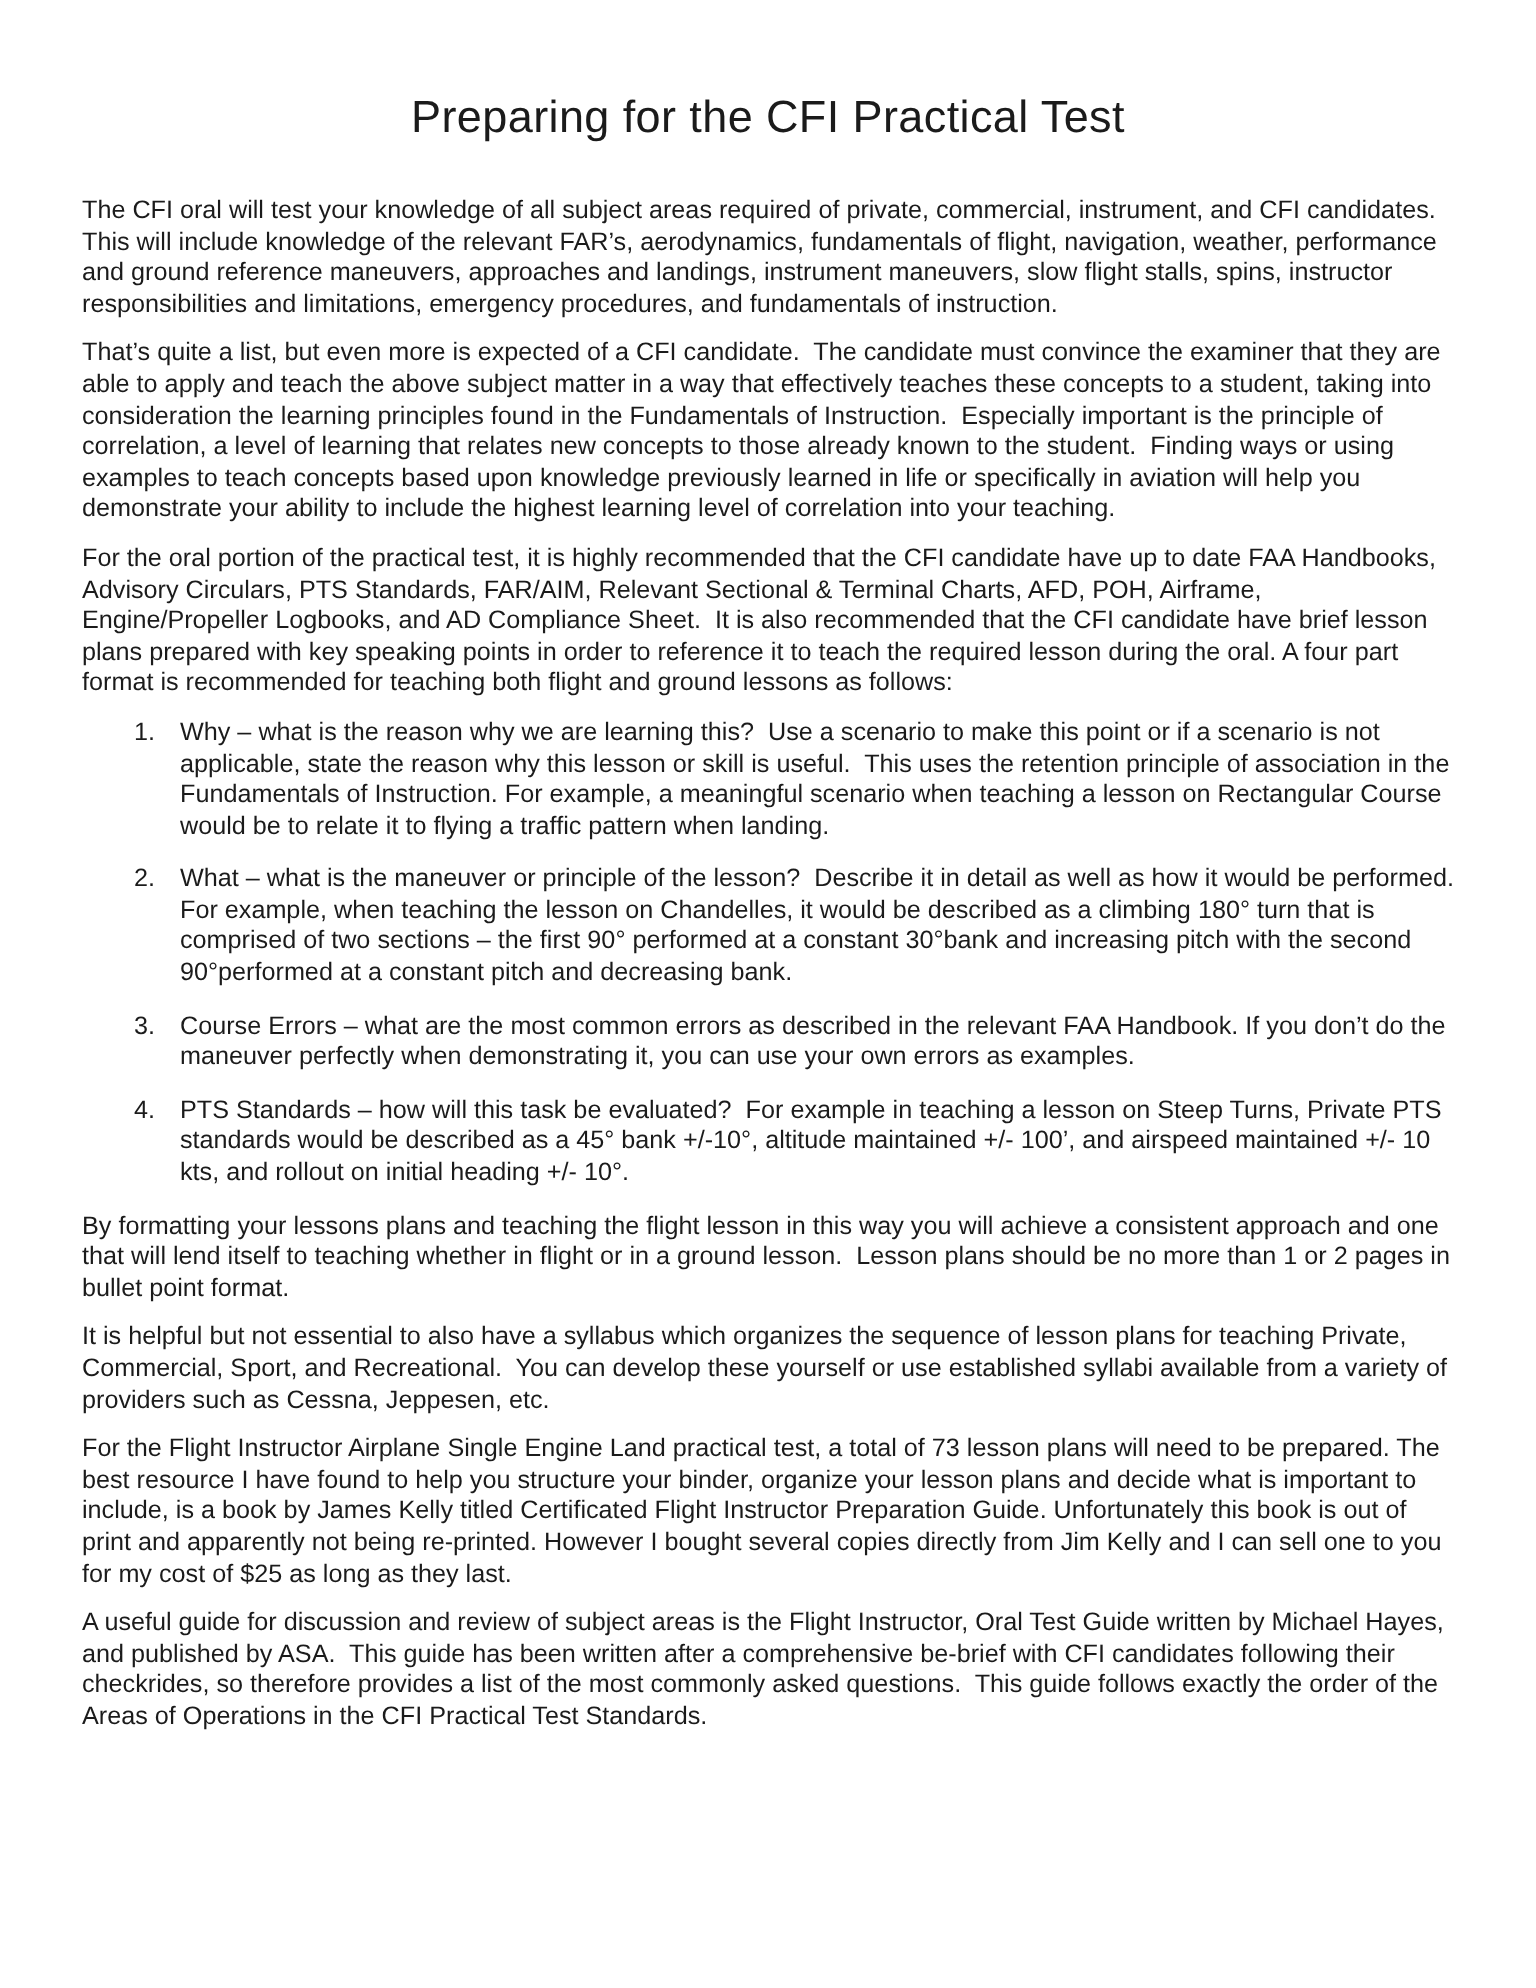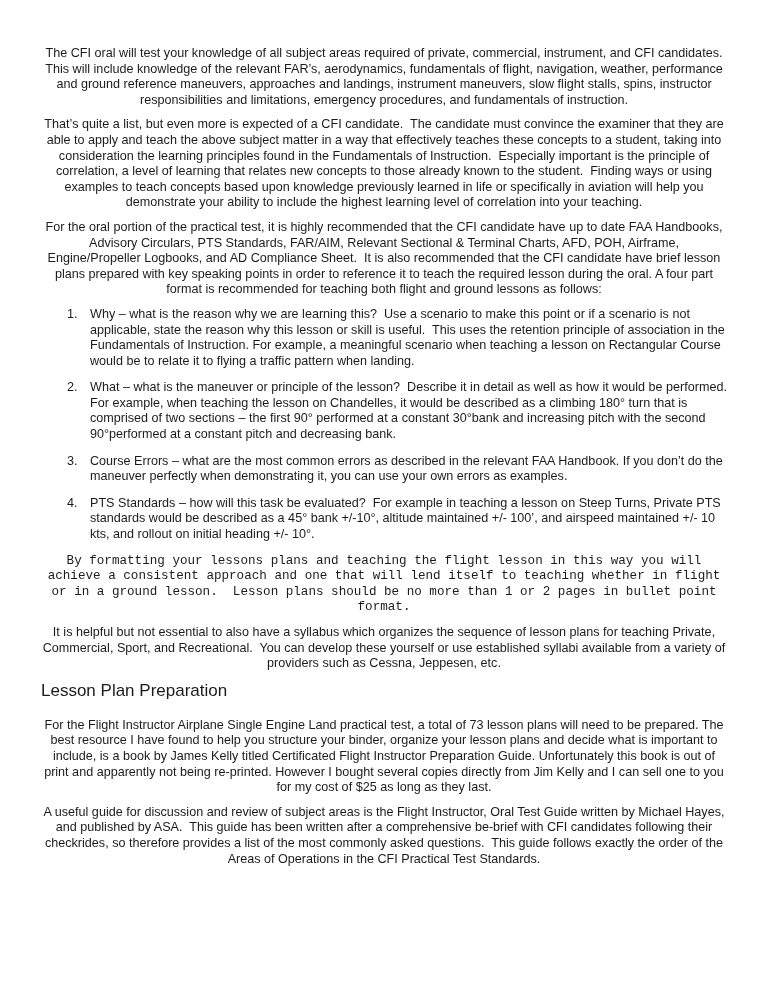--- a/index.html
+++ b/index.html
@@ -30,21 +30,21 @@
     font-weight: 400;
     margin: 0 0 17px 0;
   }
   h2.mt-heading {
     margin-top: 9px;
   }
   p.body-para {
     font-size: 12.6px;
     line-height: 15.6px;
     margin: 0 0 9px 0;
-    text-align: center;
+    text-align: left;
   }
   p.body-para > span {
     white-space: pre-wrap;
   }
   .underline {
   }
   .doc-list {
     margin: 5px 0 0 0;
   }
   .list-item {
@@ -56,28 +56,28 @@
   .list-item .num {
     flex: 0 0 23px;
     white-space: pre-wrap;
   }
   .list-item .txt {
     flex: 1 1 auto;
     white-space: pre-wrap;
   }
   .mt-extra {
     margin-top: 30px;
-    font-family: Liberation Mono, monospace;
   }
 </style>
 </head>
 <body>
 
 <div class="page">
 
+  <h1 class="doc-title">Preparing for the CFI Practical Test</h1>
 
   <section>
 
     <p class="body-para"><span>The CFI oral will test your knowledge of all subject areas required of private, commercial, instrument, and CFI candidates.  This will include knowledge of the relevant FAR’s, aerodynamics, fundamentals of flight, navigation, weather, performance and ground reference maneuvers, approaches and landings, instrument maneuvers, slow flight stalls, spins, instructor responsibilities and limitations, emergency procedures, and fundamentals of instruction.</span></p>
 
     <p class="body-para"><span>That’s quite a list, but even more is expected of a CFI candidate.  The candidate must convince the examiner that they are able to apply and teach the above subject matter in a way that effectively teaches these concepts to a student, taking into consideration the learning principles found in the Fundamentals of Instruction.  Especially important is the principle of correlation, a level of learning that relates new concepts to those already known to the student.  Finding ways or using examples to teach concepts based upon knowledge previously learned in life or specifically in aviation will help you demonstrate your ability to include the highest learning level of correlation into your teaching.</span></p>
 
     <p class="body-para"><span>For the oral portion of the practical test, it is highly recommended that the CFI candidate have up to date FAA Handbooks, Advisory Circulars, PTS Standards, FAR/AIM, Relevant Sectional &amp; Terminal Charts, AFD, POH, Airframe, Engine/Propeller Logbooks, </span><span class="underline">and</span><span> AD Compliance Sheet.  It is also recommended that the CFI candidate have brief lesson plans prepared with key speaking points in order to reference it to teach the required lesson during the oral. A four part format is recommended for teaching both flight and ground lessons as follows:</span></p>
 
     <div class="doc-list">
@@ -98,20 +98,19 @@
         <span class="txt">PTS Standards – how will this task be evaluated?  For example in teaching a lesson on Steep Turns, Private PTS standards would be described as a 45° bank +/-10°, altitude maintained +/- 100’, and airspeed maintained +/- 10 kts, and rollout on initial heading +/- 10°.</span>
       </div>
     </div>
 
     <p class="body-para mt-extra"><span>By formatting your lessons plans and teaching the flight lesson in this way you will achieve a consistent approach and one that will lend itself to teaching whether in flight or in a ground lesson.  Lesson plans should be no more than 1 or 2 pages in bullet point format.</span></p>
 
     <p class="body-para"><span>It is helpful but not essential to also have a syllabus which organizes the sequence of lesson plans for teaching Private, Commercial, Sport, and Recreational.  You can develop these yourself or use established syllabi available from a variety of providers such as Cessna, Jeppesen, etc.</span></p>
   </section>
 
   <section>
-    <h2 class="section-heading mt-heading">Lesson Plan Preparation</h2>
 
     <p class="body-para"><span>For the Flight Instructor Airplane Single Engine Land practical test, a total of 73 lesson plans will need to be prepared. The best resource I have found to help you structure your binder, organize your lesson plans and decide what is important to include, is a book by James Kelly titled </span><span class="underline">Certificated Flight Instructor Preparation Guide</span><span>. Unfortunately this book is out of print and apparently not being re-printed. However I bought several copies directly from Jim Kelly and I can sell one to you for my cost of $25 as long as they last.</span></p>
 
     <p class="body-para"><span>A useful guide for discussion and review of subject areas is the </span><span class="underline">Flight Instructor, Oral Test Guide</span><span> written by Michael Hayes, and published by ASA.  This guide has been written after a comprehensive be-brief with CFI candidates following their checkrides, so therefore provides a list of the most commonly asked questions.  This guide follows exactly the order of the Areas of Operations in the CFI Practical Test Standards.</span></p>
   </section>
 
 </div>
 
 </body></html>

